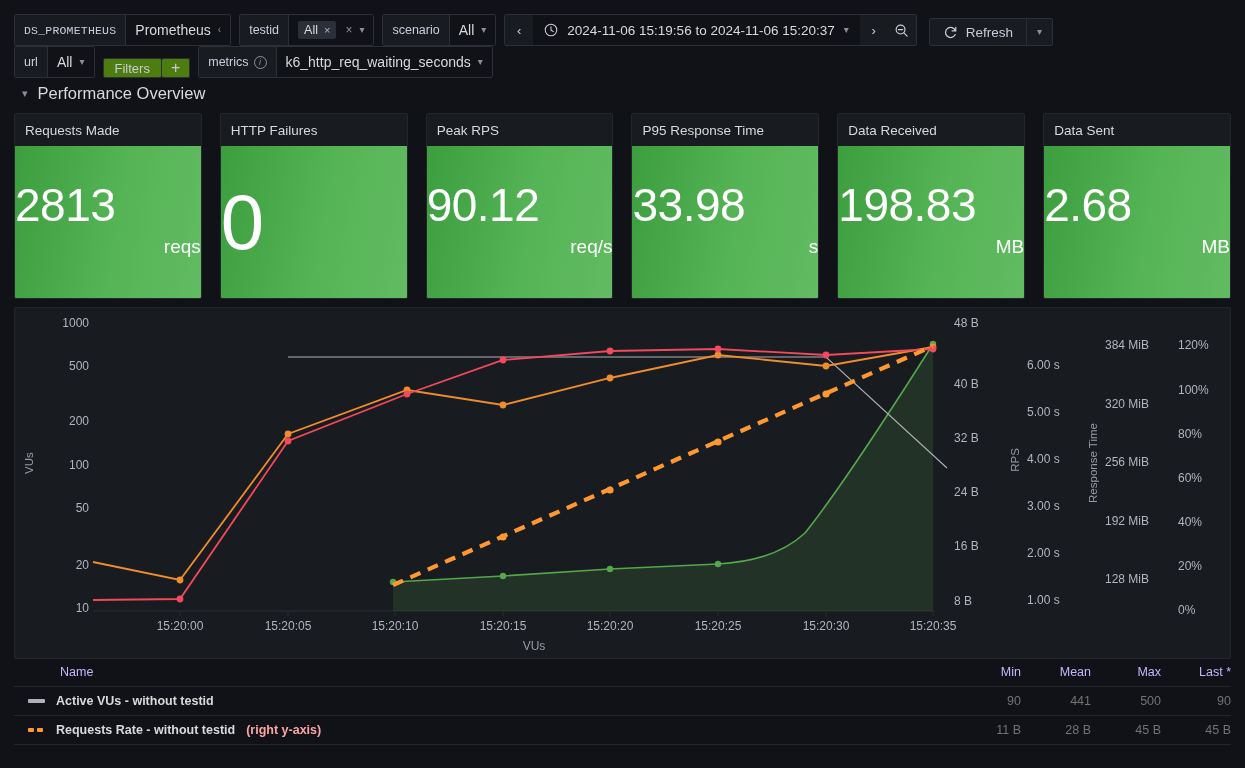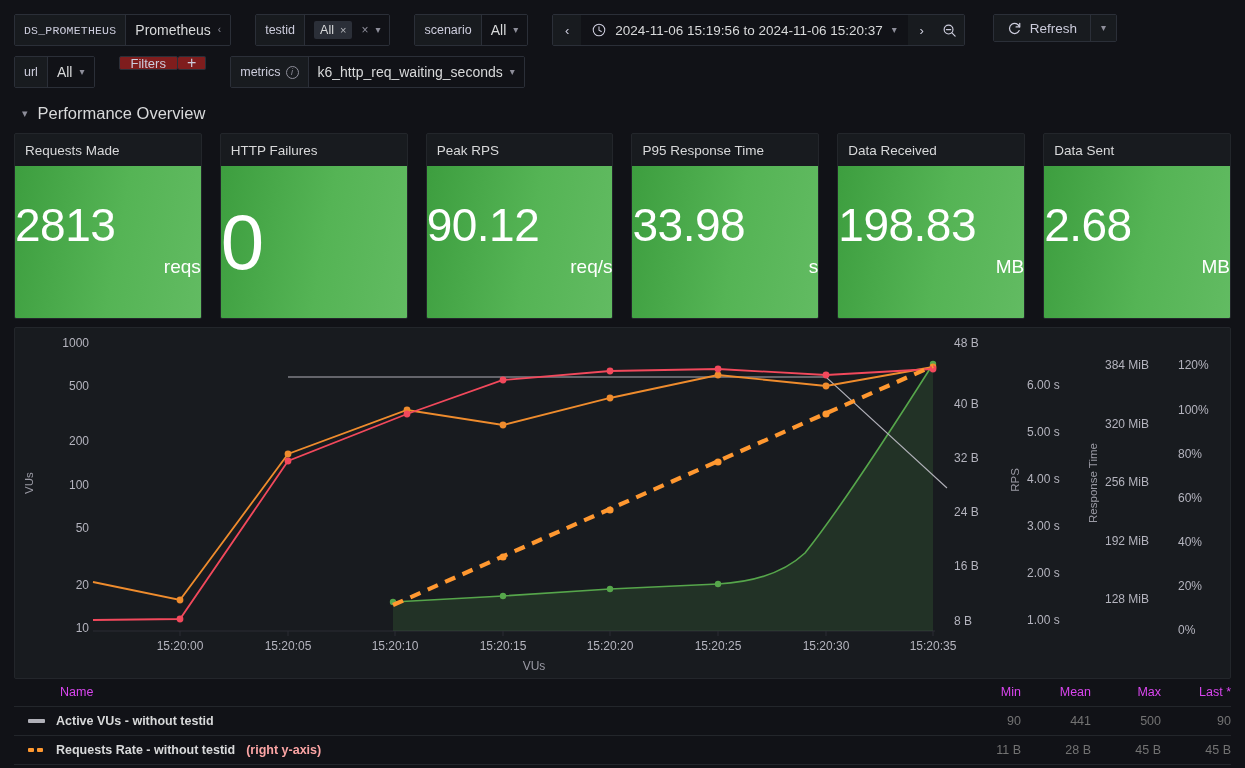--- a/index.html
+++ b/index.html
@@ -6,21 +6,21 @@
   html, body {
     width: 1245px; height: 768px;
     background: #111217;
     font-family: "Liberation Sans", sans-serif;
     color: #ccccdc;
     overflow: hidden;
   }
 
   
   .toolbar { padding: 14px 14px 0 14px; }
-  .trow { display: flex; align-items: flex-start; gap: 24px; margin-bottom: 10px; }
+  .trow { display: flex; align-items: flex-end; gap: 8px; margin-bottom: 0; }
 
   .vargroup { display: flex; align-items: stretch; border: 1px solid #2b2f38; border-radius: 2px; overflow: hidden; height: 32px; }
   .varlabel {
     display: flex; align-items: center; padding: 0 9px;
     background: #181b1f; color: #ccccdc; font-size: 12.5px;
     border-right: 1px solid #2b2f38; white-space: nowrap;
   }
   .varlabel.mono { font-family: "Liberation Mono", monospace; font-size: 11.5px; letter-spacing: .2px; }
   .varvalue {
     display: flex; align-items: center; gap: 7px; padding: 0 9px;
@@ -33,22 +33,22 @@
     font-size: 12.5px; color: #d8d9da;
   }
   .pill .x { color: #b5b6ba; font-size: 11px; cursor: pointer; }
   .clr { color: #8e8e9a; font-size: 12px; padding-left: 2px; }
   .info-i {
     display: inline-flex; align-items: center; justify-content: center;
     width: 13px; height: 13px; border: 1px solid #8e8e9a; border-radius: 50%;
     font-size: 9px; color: #8e8e9a; font-style: italic; margin-left: 5px;
   }
   .btnbox {
-    display: flex; align-items: center; height: 14px; padding: 0 11px;
-    background: #7f1d1d; border: 1px solid #2b2f38; border-radius: 2px;
+    display: flex; align-items: center; height: 20px; padding: 0 11px;
+    background: #4d7c0f; border: 1px solid #2b2f38; border-radius: 2px;
     font-size: 13px; color: #ccccdc; cursor: pointer;
   }
   .btnbox.plus { padding: 0 9px; font-size: 16px; border-left: none; color: #ccccdc; }
 
   .timegroup { display: flex; align-items: stretch; height: 32px; border: 1px solid #2b2f38; border-radius: 2px; overflow: hidden; }
   .tbtn {
     display: flex; align-items: center; justify-content: center;
     width: 28px; background: #181b1f; color: #ccccdc; font-size: 13px; cursor: pointer;
   }
   .trange {
@@ -84,21 +84,21 @@
   .stat-v.center { justify-content: center; }
 
   
   .graph { margin: 8px 14px 0 14px; border: 1px solid #23262b; border-radius: 2px; background: #181b1f; height: 352px; position: relative; }
   .graph svg { display: block; }
 
   
   .legend { margin: 0 14px; }
   .lgrid { width: 100%; border-collapse: collapse; font-size: 12.5px; }
   .lgrid th {
-    font-weight: 400; color: #d946ef; padding: 6px 0 7px 0;
+    font-weight: 400; color: #c4b5fd; padding: 6px 0 7px 0;
     border-bottom: 1px solid #23262b; text-align: right;
   }
   .lgrid th.nm { text-align: left; padding-left: 46px; }
   .lgrid td { padding: 7px 0; border-bottom: 1px solid #23262b; text-align: right; color: #737373; }
   .lgrid td.nm { text-align: left; color: #d8d9da; }
   .lgrid th.v, .lgrid td.v { width: 70px; }
   .swwrap { display: flex; align-items: center; gap: 11px; padding-left: 14px; font-weight: bold; }
   .sw { width: 17px; height: 4px; border-radius: 1px; flex: none; }
   .sw.dashed { background: none; display: flex; gap: 3px; }
   .sw.dashed i { display: block; width: 6px; height: 4px; border-radius: 1px; }

